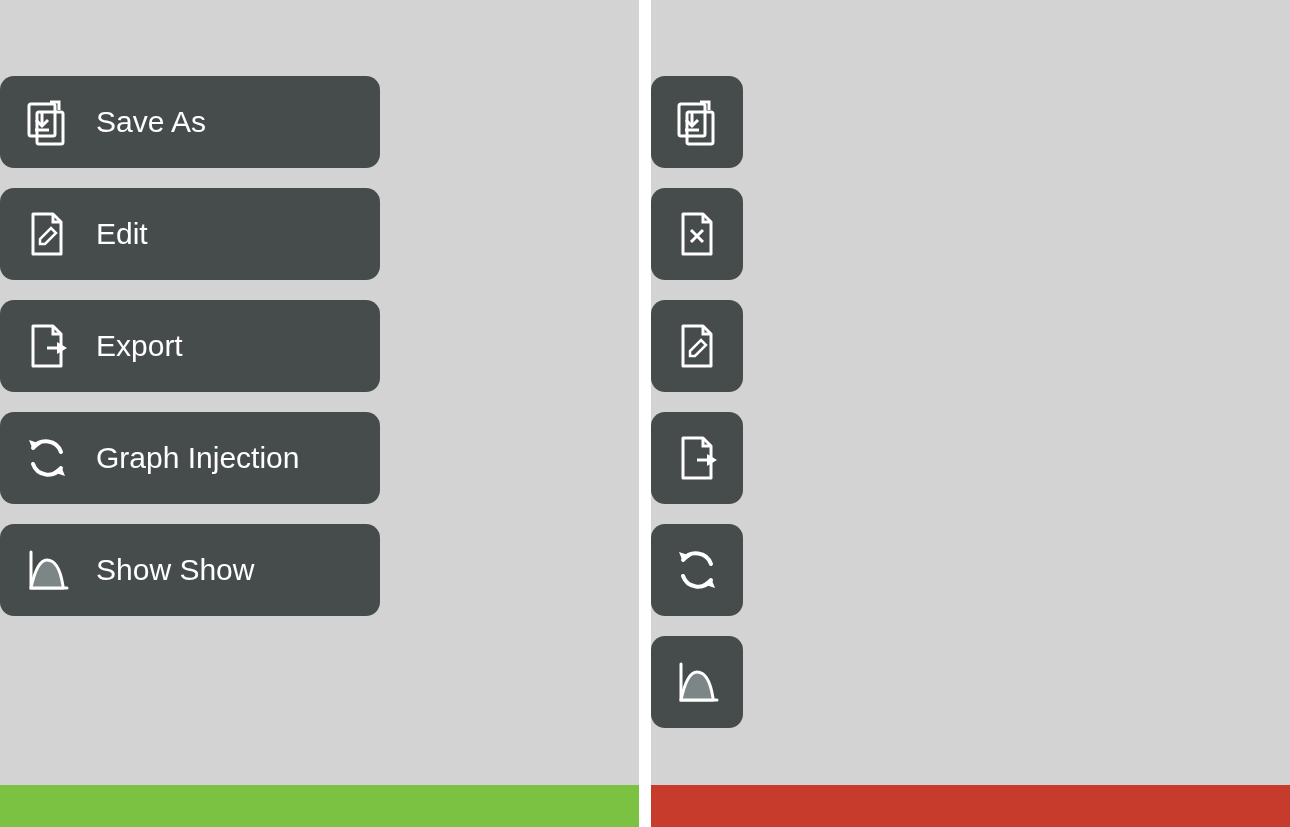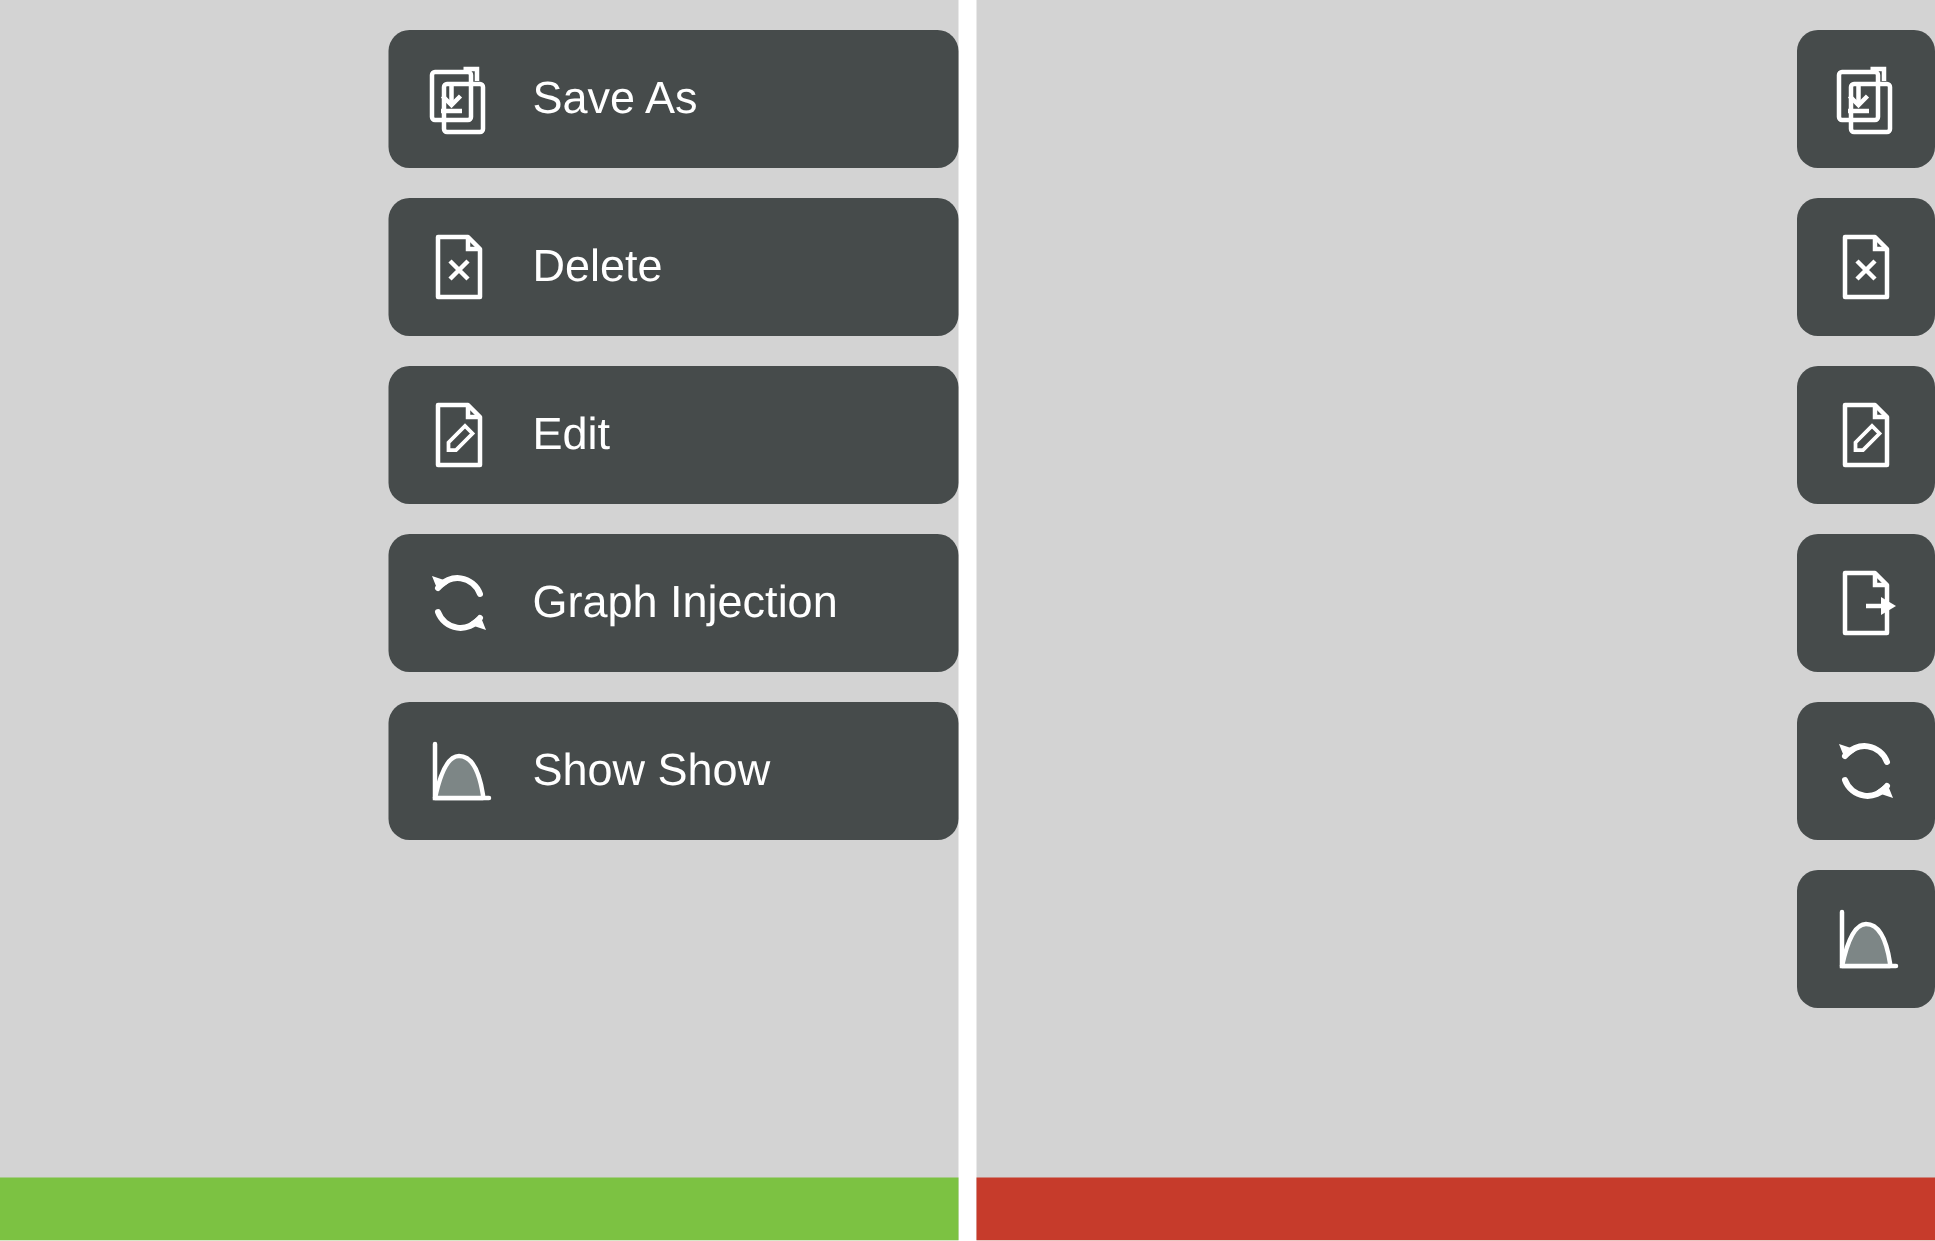--- a/index.html
+++ b/index.html
@@ -6,22 +6,22 @@
   html, body { width: 1290px; height: 827px; overflow: hidden; background: #fff; font-family: "Segoe UI", Roboto, Arial, sans-serif; }
   .stage {
     width: 1290px; height: 827px; position: relative; display: flex;
   }
   .panel {
     position: relative;
     flex: 1 1 50%;
     background: #d3d3d3;
     display: flex;
     flex-direction: column;
-    align-items: flex-end;
-    padding-top: 20px;
+    align-items: flex-start;
+    padding-top: 76px;
   }
   .panel + .panel { margin-left: 12px; }
   .btn-col { display: flex; flex-direction: column; gap: 20px; }
   .btn {
     background: #464b4b;
     color: #ffffff;
     border: none;
     border-radius: 14px;
     height: 92px;
     display: flex;
@@ -91,38 +91,38 @@
 
       <button class="btn wide">
         <span class="ico">
           <svg width="48" height="48" viewBox="0 0 48 48">
               <use href="#ic-save-as"></use>
             </svg>
         </span>
         <span>Save As</span>
       </button>
 
-      <button class="btn wide">
-        <span class="ico">
-          <svg width="48" height="48" viewBox="0 0 48 48">
-              <use href="#ic-delete"></use>
-            </svg>
-        </span>
-        <span>Delete</span>
-      </button>
 
       <button class="btn wide">
         <span class="ico">
           <svg width="48" height="48" viewBox="0 0 48 48">
               <use href="#ic-edit"></use>
             </svg>
         </span>
         <span>Edit</span>
       </button>
 
+      <button class="btn wide">
+        <span class="ico">
+          <svg width="48" height="48" viewBox="0 0 48 48">
+              <use href="#ic-export"></use>
+            </svg>
+        </span>
+        <span>Export</span>
+      </button>
 
       <button class="btn wide">
         <span class="ico">
           <svg width="48" height="48" viewBox="0 0 48 48">
               <use href="#ic-repeat"></use>
             </svg>
         </span>
         <span>Graph Injection</span>
       </button>
 

